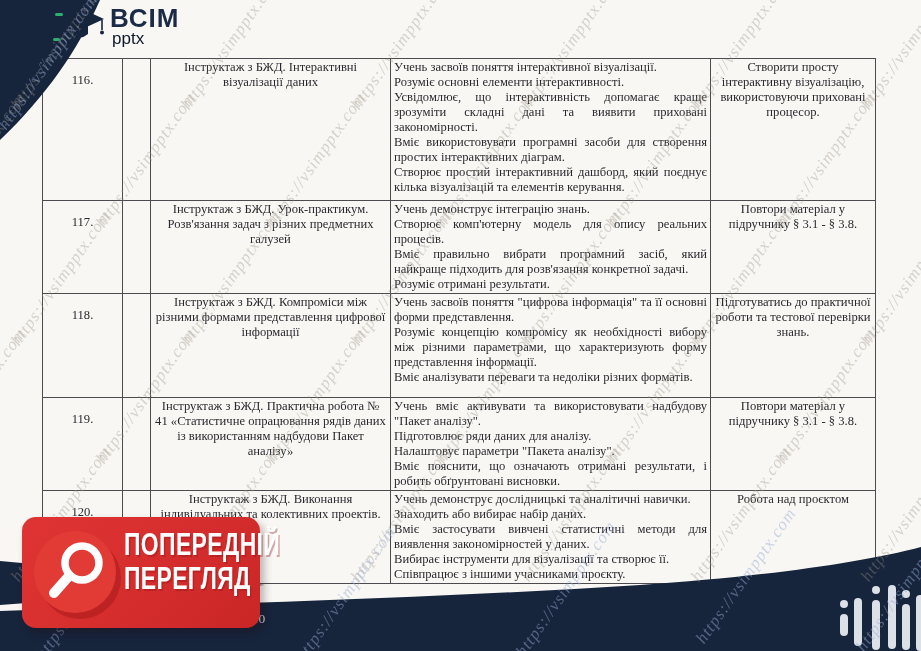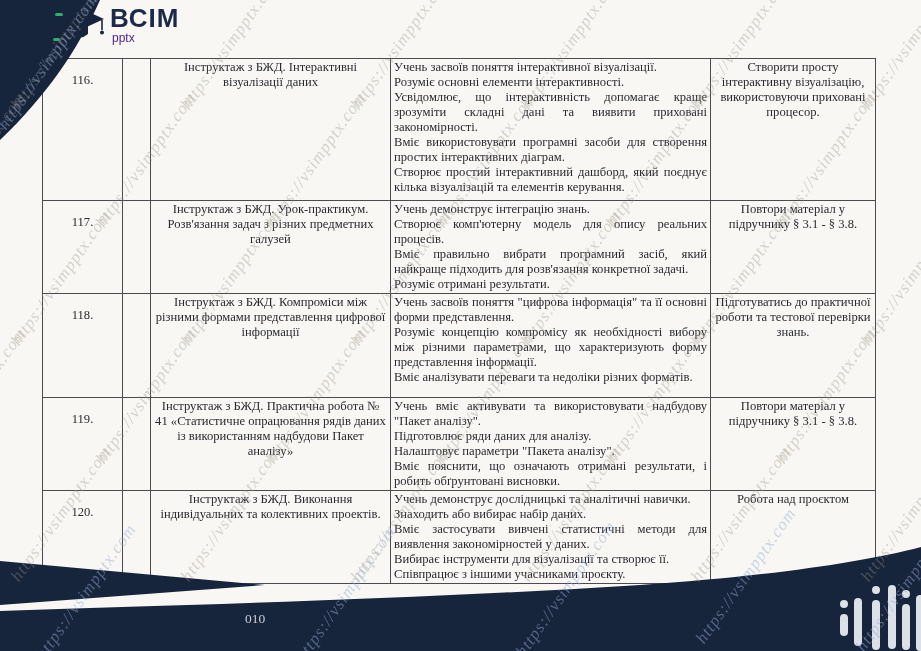--- a/index.html
+++ b/index.html
@@ -23,21 +23,21 @@
     color: rgba(158,148,132,0.38);
     white-space: nowrap;
   }
   .wm-blue { color: rgba(150,172,214,0.48); }
 
   
   .corner-tl { position:absolute; left:0; top:0; z-index:2; }
   .logo { position:absolute; left:42px; top:5px; z-index:3; display:flex; align-items:flex-start; }
   .logo-text { margin-left:4px; font-family:"Liberation Sans", sans-serif; }
   .logo-name { font-size:26px; font-weight:bold; color:#1b2b47; letter-spacing:1px; line-height:26px; }
-  .logo-sub  { font-size:12px; color:#4c1d95; line-height:15px; margin-left:2px; }
+  .logo-sub  { font-size:17px; color:#0f172a; line-height:15px; margin-left:2px; }
 
   
   table.lesson-table {
     position:absolute; left:42px; top:58px; z-index:1;
     width:833px;
     border-collapse: collapse;
     table-layout: fixed;
     font-size:12.6px; line-height:15px; color:#2a2a30;
   }
   .lesson-table td { border:1px solid #4b4b50; vertical-align:top; padding:1px 3px 1px 3px; }
@@ -236,14 +236,26 @@
       <rect x="18" y="15" width="8" height="48" rx="4"></rect>
       <circle cx="40" cy="7" r="4"></circle>
       <rect x="36" y="17" width="8" height="50" rx="4"></rect>
       <rect x="52" y="2" width="8" height="64" rx="4"></rect>
       <circle cx="70" cy="11" r="4"></circle>
       <rect x="66" y="21" width="8" height="46" rx="4"></rect>
       <rect x="80" y="12" width="8" height="56" rx="4"></rect>
     </g>
   </svg>
 
+  <div class="stamp">
+    <div class="stamp-icon">
+      <svg width="82" height="82" viewBox="0 0 82 82">
+        <circle cx="48" cy="32" r="17" fill="none" stroke="#ffffff" stroke-width="7.5"></circle>
+        <line x1="35" y1="45" x2="20" y2="62" stroke="#ffffff" stroke-width="10" stroke-linecap="round"></line>
+      </svg>
+    </div>
+    <div class="stamp-text">
+      <div>ПОПЕРЕДНІЙ</div>
+      <div>ПЕРЕГЛЯД</div>
+    </div>
+  </div>
 
 </div>
 
 </body></html>

